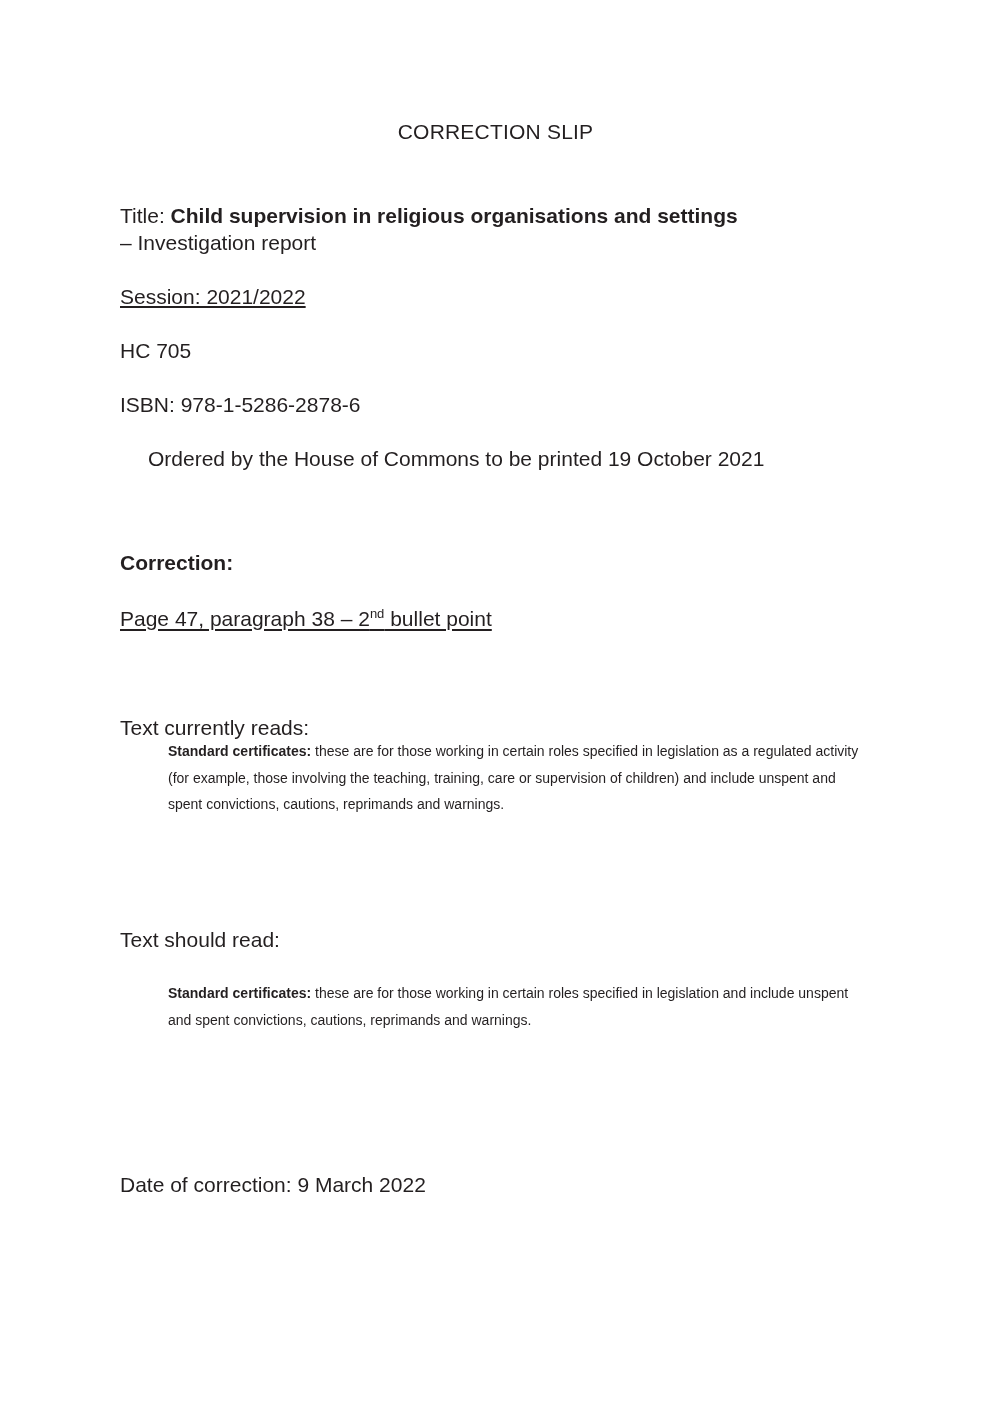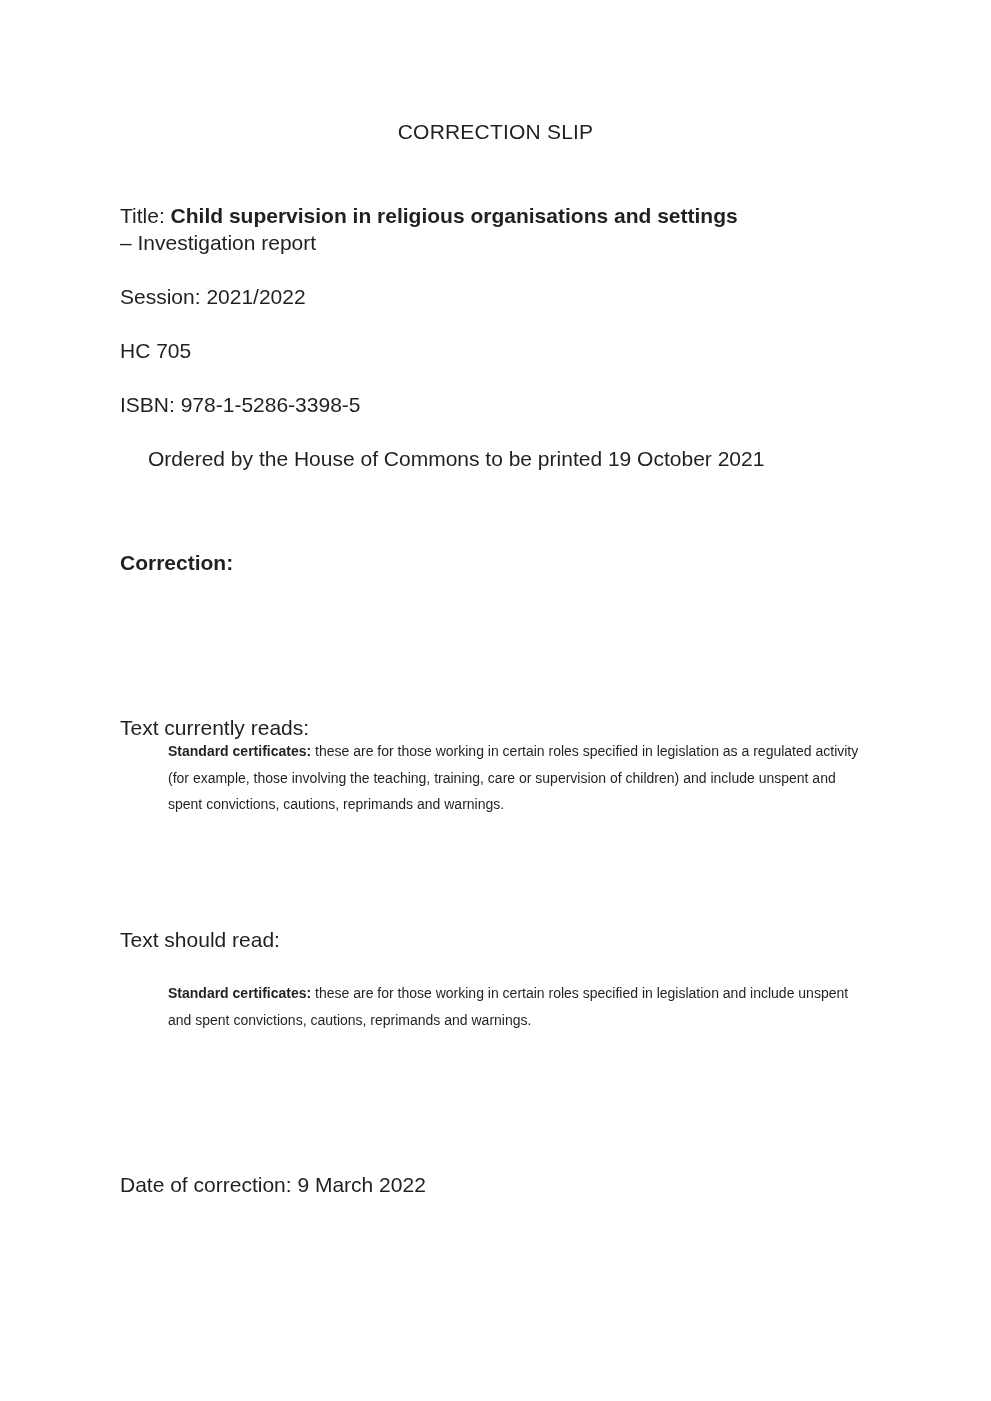--- a/index.html
+++ b/index.html
@@ -43,21 +43,21 @@
   .line {
     font-size: 21px;
     line-height: 27px;
   }
   .title-line {
     top: 202px;
   }
   .title-line .bold {
     font-weight: bold;
   }
-  .session-line  { top: 283px; }
+  .session-line  { top: 283px; text-decoration: underline; }
   .hc-line       { top: 337px; }
   .isbn-line     { top: 391px; }
   .ordered-line  { top: 445px; margin-left: 28px; }
   .correction-heading {
     top: 549px;
     font-weight: bold;
   }
   .reference-line {
     top: 605px;
   }
@@ -95,26 +95,29 @@
     <span>Title:</span>
     <span class="bold">Child supervision in religious organisations and settings</span>
     <br>
     <span>– Investigation report</span>
   </div>
 
   <div class="body-block line session-line">Session: 2021/2022</div>
 
   <div class="body-block line hc-line">HC 705</div>
 
-  <div class="body-block line isbn-line">ISBN: 978-1-5286-3398-5</div>
+  <div class="body-block line isbn-line">ISBN: 978-1-5286-2878-6</div>
 
   <div class="body-block line ordered-line">Ordered by the House of Commons to be printed 19 October 2021</div>
 
   <div class="body-block line correction-heading">Correction:</div>
 
+  <div class="body-block line reference-line">
+    <span class="underlined"><span>Page 47, paragraph 38 – 2</span><sup>nd</sup><span> bullet point</span></span>
+  </div>
 
   <div class="body-block line lead-current">Text currently reads:</div>
 
   <div class="quote quote-current">
     <span class="bold">Standard certificates:</span><span> these are for those working in certain roles specified in legislation as a regulated activity (for example, those involving the teaching, training, care or supervision of children) and include unspent and spent convictions, cautions, reprimands and warnings.</span>
   </div>
 
   <div class="body-block line lead-should">Text should read:</div>
 
   <div class="quote quote-should">

